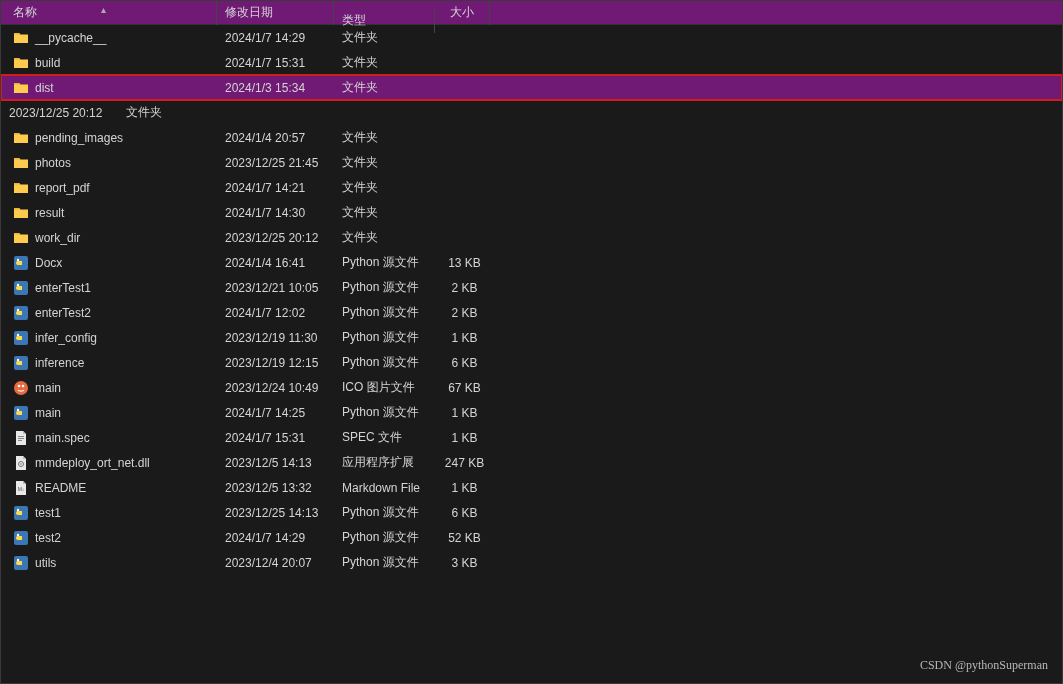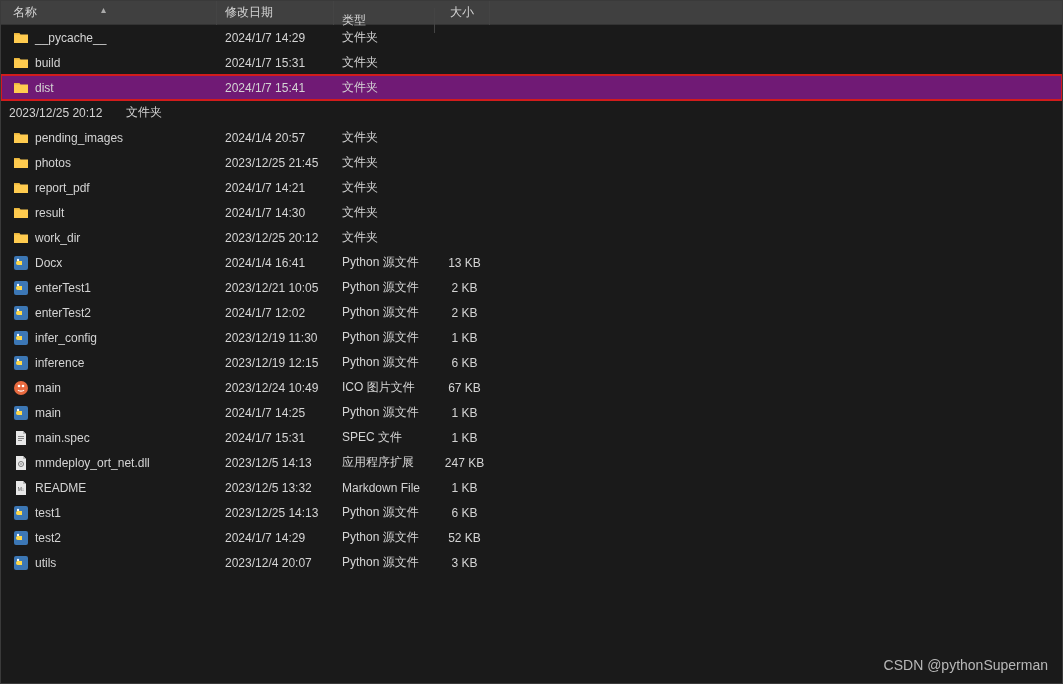--- a/index.html
+++ b/index.html
@@ -12,21 +12,21 @@
     height: 684px;
     overflow: hidden;
     position: relative;
     border: 1px solid #3a3a3a;
   }
   .header {
     display: flex;
     height: 24px;
     align-items: center;
     border-bottom: 1px solid #333;
-    background: #404040;
+    background: #701a75;
   }
   .hcol {
     padding: 4px 8px;
     border-right: 1px solid #444;
     position: relative;
     white-space: nowrap;
   }
   .col-name  { width: 216px; padding-left: 12px; }
   .col-date  { width: 117px; }
   .col-type  { width: 101px; margin-top: 16px; }
@@ -53,22 +53,22 @@
   .cell.name { width: 216px; display: flex; align-items: center; gap: 6px; padding-left: 12px; }
   .cell.date { width: 117px; }
   .cell.type { width: 101px; }
   .cell.size { width: 55px; text-align: center; padding-right: 4px; }
   .icon { width: 16px; height: 16px; flex-shrink: 0; display: inline-block; }
   .watermark {
     position: absolute;
     bottom: 10px;
     right: 14px;
     color: #b8b8b8;
-    font-size: 14px;
-    font-family: Liberation Sans, sans-serif;
+    font-size: 12px;
+    font-family: Liberation Serif, serif;
   }
 </style>
 </head>
 <body>
 
 <div class="header">
   <div class="hcol col-name">
     <span>名称</span>
     <span class="sort-arrow">▴</span>
   </div>
@@ -109,21 +109,21 @@
       <div class="cell size"></div>
     </div>
     <div class="row highlight">
       <div class="cell name">
         <span class="icon"><svg viewBox="0 0 16 16" width="16" height="16">
             <path fill="#ffcb4f" d="M1 3h5l1.5 1.5H15V13H1z"></path>
             <path fill="#e8b33a" d="M1 3h5l1.5 1.5H1z"></path>
           </svg></span>
         <span>dist</span>
       </div>
-      <div class="cell date">2024/1/7 15:41</div>
+      <div class="cell date">2024/1/3 15:34</div>
       <div class="cell type">文件夹</div>
       <div class="cell size"></div>
     </div>
     <div class="row">
       <div class="cell date">2023/12/25 20:12</div>
       <div class="cell type">文件夹</div>
       <div class="cell size"></div>
     </div>
     <div class="row">
       <div class="cell name">

